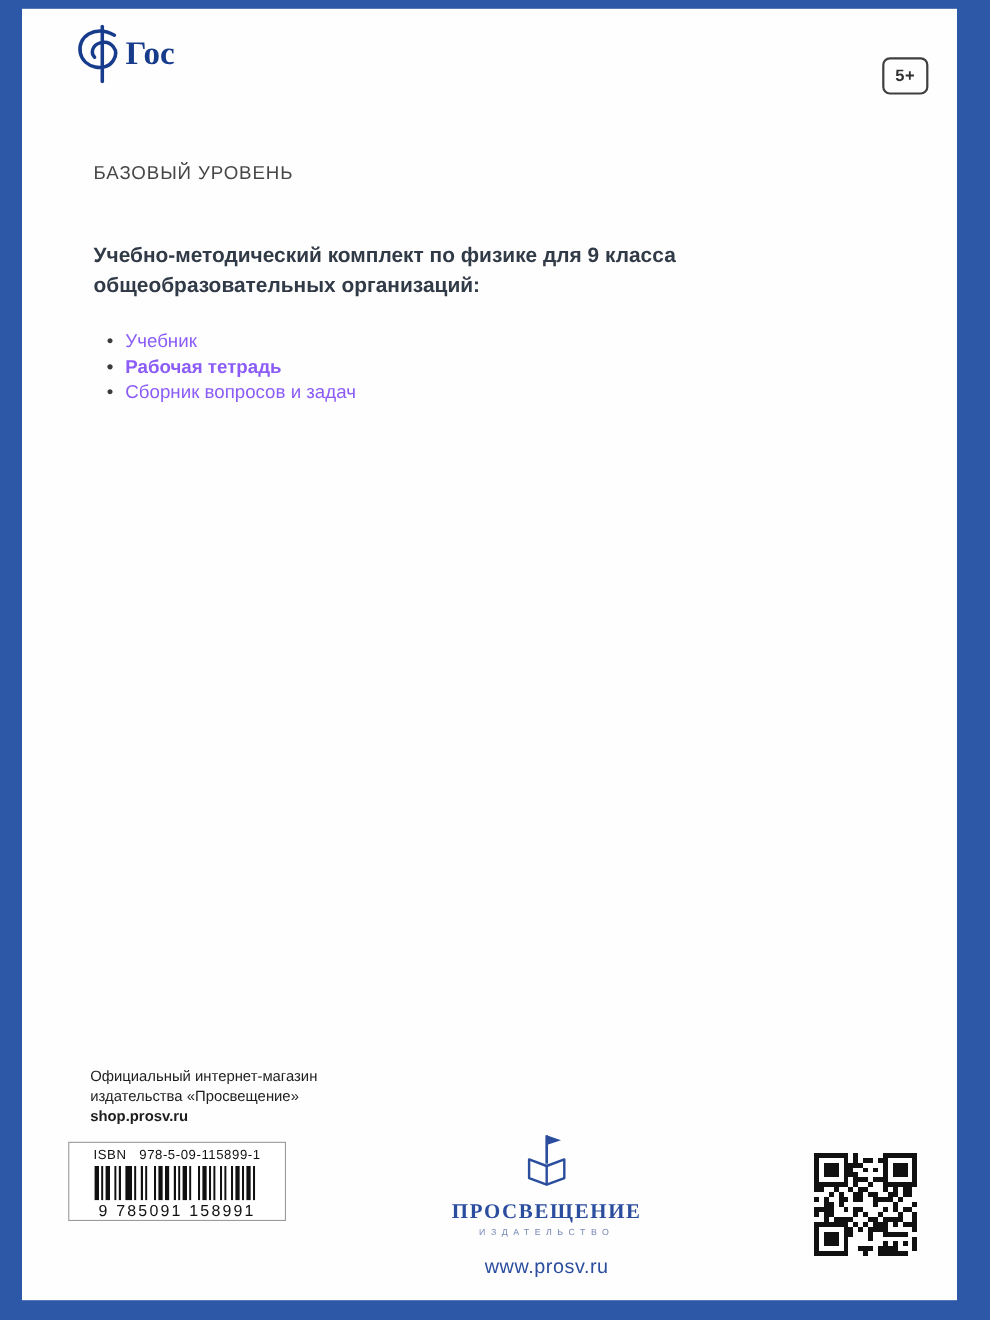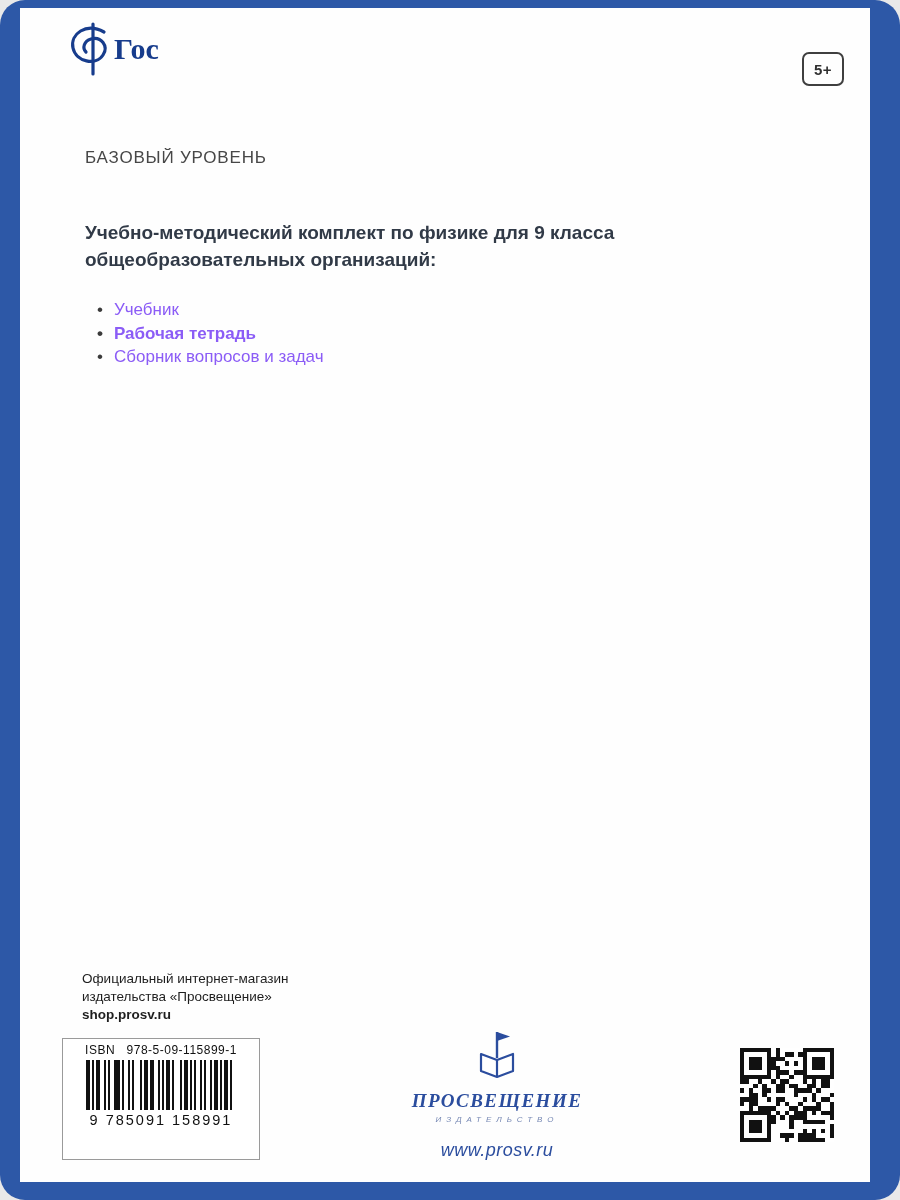--- a/index.html
+++ b/index.html
@@ -1,20 +1,19 @@
 <!DOCTYPE html>
 <html><head>
 <meta charset="utf-8">
 <style>
   html,body{margin:0;padding:0;background:#e9e9e9;}
   .canvas{
     position:relative;width:900px;height:1200px;
     background:#2d58a7;overflow:hidden;
     font-family:"Liberation Sans",sans-serif;
-    border-radius:25px;
   }
   .page{
     position:absolute;left:20px;top:8px;width:850px;height:1174px;
     background:#fefefe;
   }
 
   
   .fgos{position:absolute;left:40px;top:10px;display:flex;align-items:center;color:#173c8c;}
   .fgos svg{display:block;}
   .fgos-text{font-family:"Liberation Serif",serif;font-size:30px;font-weight:700;margin-left:-8px;color:#173c8c;}
@@ -39,35 +38,35 @@
   .kit-list li{padding-left:20px;text-indent:-20px;}
   .kit-list li::before{content:"•";margin-right:11px;color:#3b3b3b;}
   .kit-list li.bold{font-weight:700;}
 
   
   .shop{position:absolute;left:62px;top:962px;font-size:13.5px;line-height:18px;color:#1e1e1e;}
   .shop .bold{font-weight:700;}
 
   
   .barcode{
-    position:absolute;left:42px;top:1030px;width:198px;height:122px;
+    position:absolute;left:42px;top:1030px;width:198px;height:72px;
     background:#fff;border:1px solid #9a9a9a;box-sizing:border-box;
     display:flex;flex-direction:column;align-items:center;
   }
   .barcode .isbn{font-size:12px;color:#111;margin-top:4px;letter-spacing:0.5px;}
   .barcode .bars{height:50px;margin-top:3px;display:flex;align-items:stretch;}
   .barcode .bars span{display:inline-block;height:100%;}
   .barcode .bars .bar{background:#111;}
   .barcode .bars .space{background:#fff;}
   .barcode .digits{font-size:14.5px;color:#111;letter-spacing:2px;margin-top:2px;}
 
   
   .publisher{
     position:absolute;left:367px;top:1022px;width:220px;
-    display:flex;flex-direction:column;align-items:center;text-align:center;font-style:italic;
+    display:flex;flex-direction:column;align-items:center;text-align:center;
   }
   .publisher .logo-icon{margin-bottom:6px;}
   .publisher .name{
     font-family:"Liberation Serif",serif;font-weight:700;font-size:19px;
     letter-spacing:1.5px;color:#2b4d9e;
   }
   .publisher .subtitle{
     margin-top:3px;font-size:8px;letter-spacing:5px;color:#7688b4;
   }
   .publisher .website{

